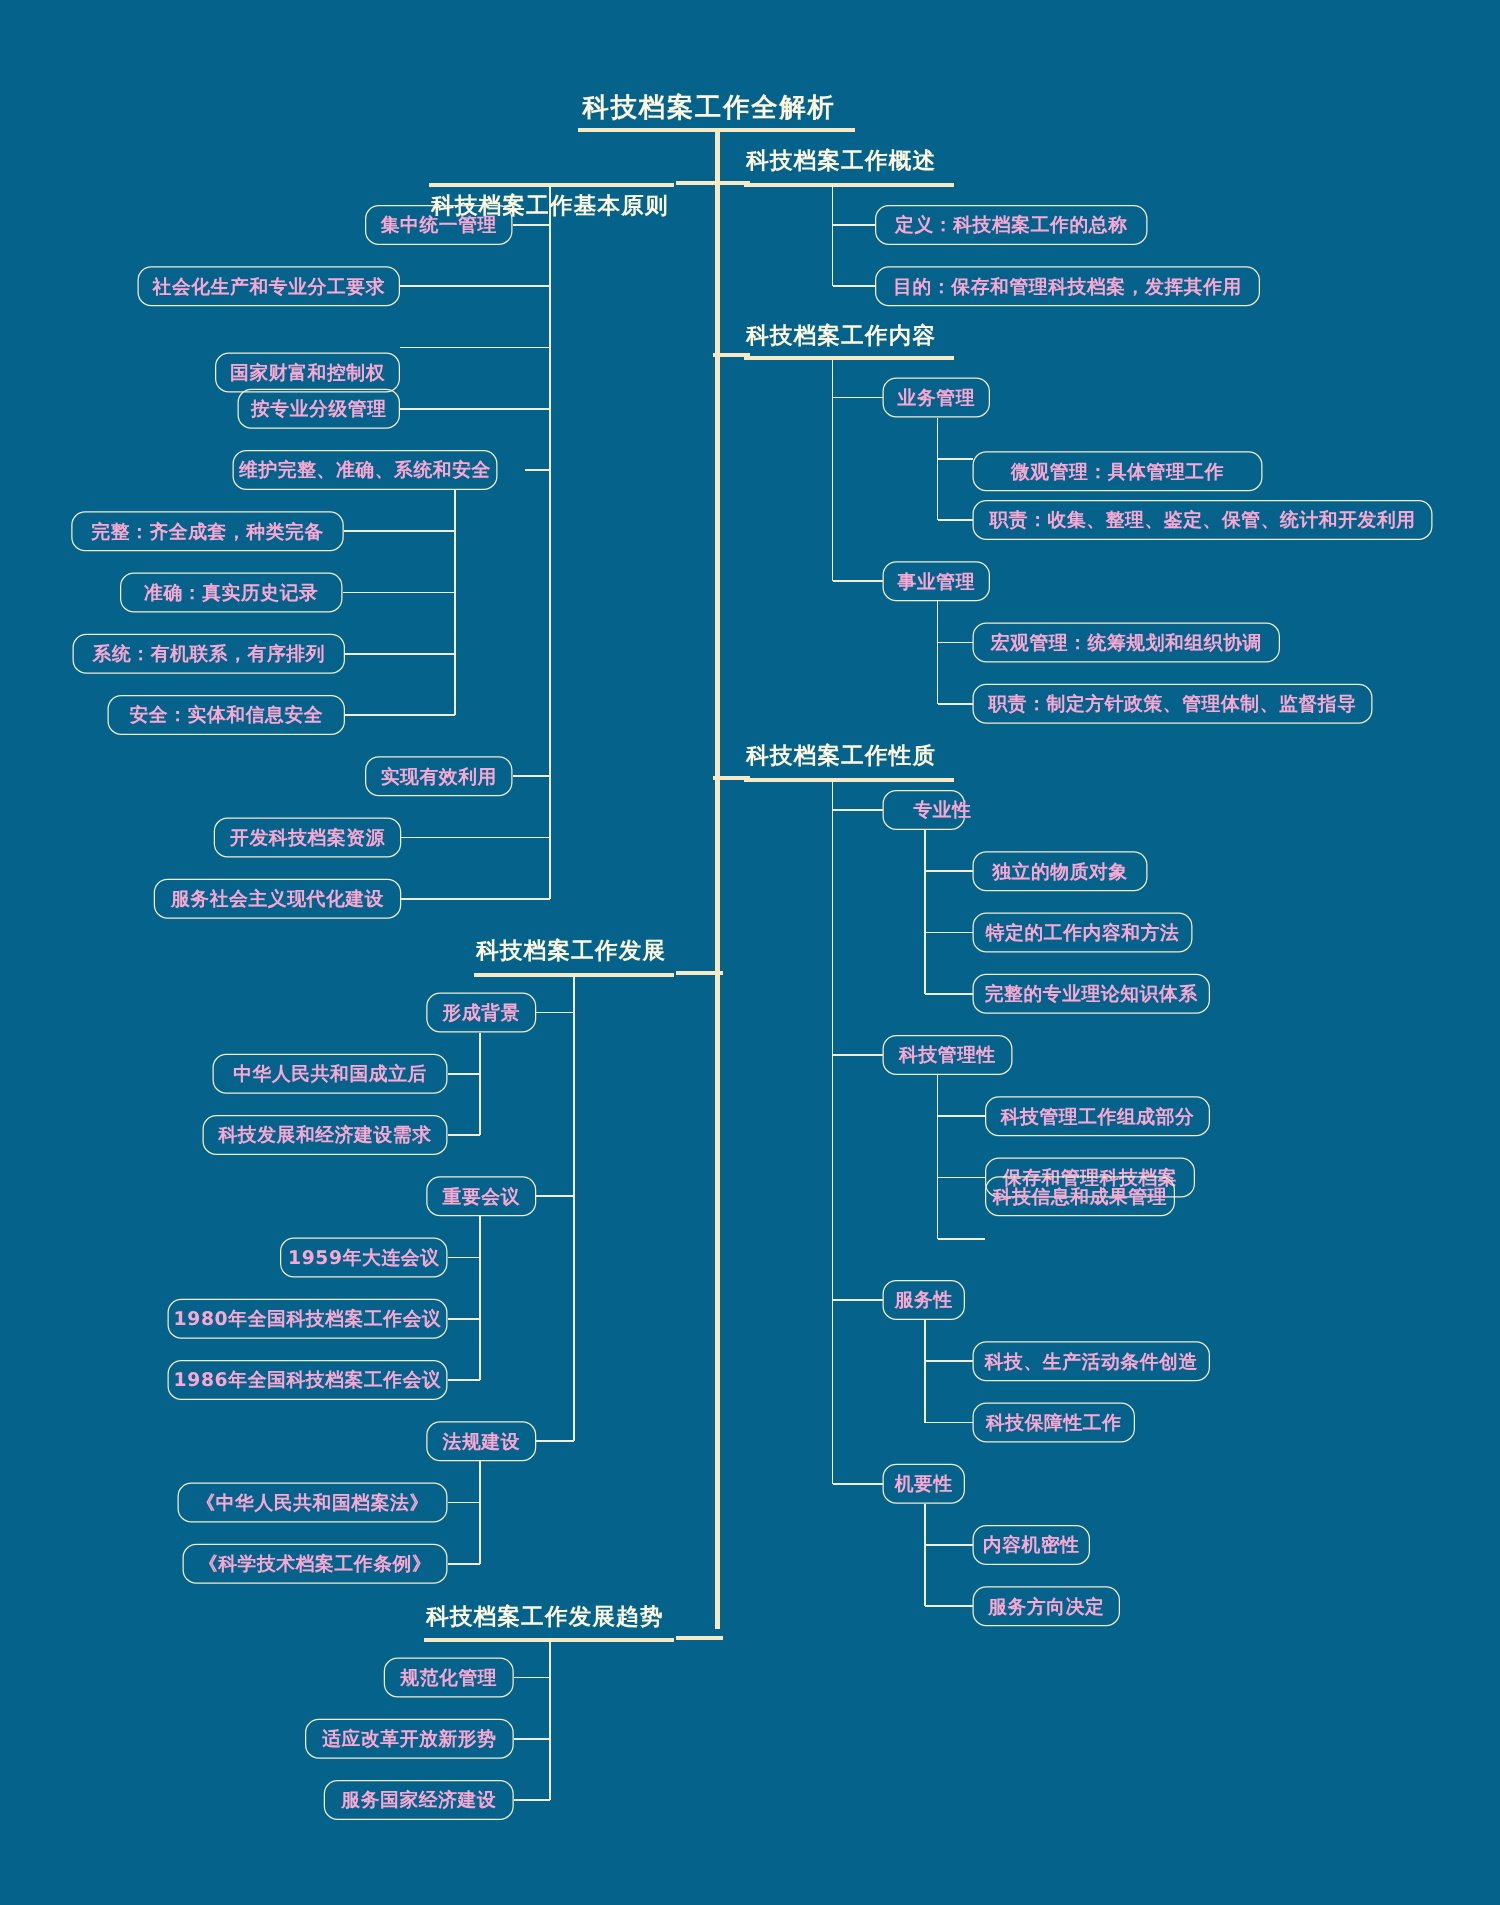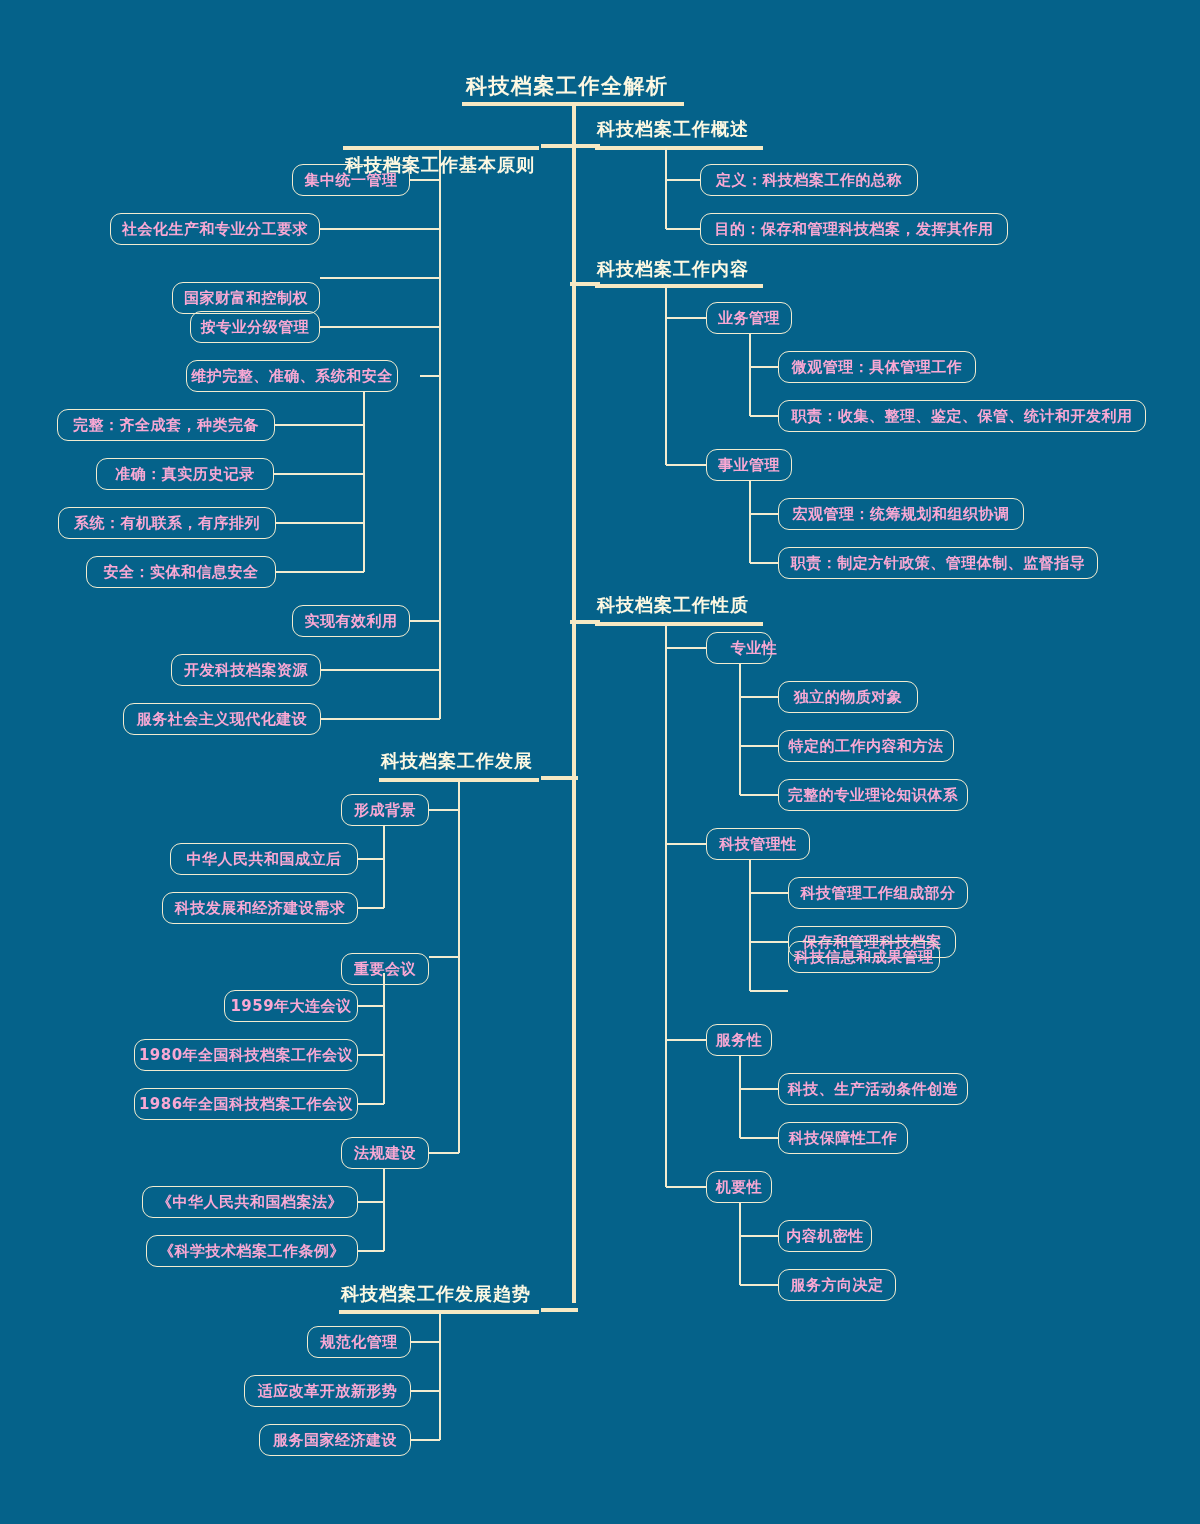--- a/index.html
+++ b/index.html
@@ -142,37 +142,37 @@
       <div class="node" style="left: 96px; top: 458px; width: 178px;">准确：真实历史记录</div>
       <div class="node" style="left: 58px; top: 507px; width: 218px;">系统：有机联系，有序排列</div>
       <div class="node" style="left: 86px; top: 556px; width: 190px;">安全：实体和信息安全</div>
       <div class="node" style="left: 292px; top: 605px; width: 118px;">实现有效利用</div>
       <div class="node" style="left: 171px; top: 654px; width: 150px;">开发科技档案资源</div>
       <div class="node" style="left: 123px; top: 703px; width: 198px;">服务社会主义现代化建设</div>
       <div class="branch" style="left: 381px; top: 752px;">科技档案工作发展</div>
       <div class="node" style="left: 341px; top: 794px; width: 88px;">形成背景</div>
       <div class="node" style="left: 170px; top: 843px; width: 188px;">中华人民共和国成立后</div>
       <div class="node" style="left: 162px; top: 892px; width: 196px;">科技发展和经济建设需求</div>
-      <div class="node" style="left: 341px; top: 941px; width: 88px; margin-top: 12px;">重要会议</div>
+      <div class="node" style="left: 341px; top: 941px; width: 88px;">重要会议</div>
       <div class="node" style="left: 224px; top: 990px; width: 134px;">1959年大连会议</div>
       <div class="node" style="left: 134px; top: 1039px; width: 224px;">1980年全国科技档案工作会议</div>
       <div class="node" style="left: 134px; top: 1088px; width: 224px;">1986年全国科技档案工作会议</div>
       <div class="node" style="left: 341px; top: 1137px; width: 88px;">法规建设</div>
       <div class="node" style="left: 142px; top: 1186px; width: 216px; text-align: right;">《中华人民共和国档案法》</div>
       <div class="node" style="left: 146px; top: 1235px; width: 212px;">《科学技术档案工作条例》</div>
       <div class="branch" style="left: 341px; top: 1285px;">科技档案工作发展趋势</div>
       <div class="node" style="left: 307px; top: 1326px; width: 104px;">规范化管理</div>
       <div class="node" style="left: 244px; top: 1375px; width: 167px;">适应改革开放新形势</div>
       <div class="node" style="left: 259px; top: 1424px; width: 152px;">服务国家经济建设</div>
       <div class="branch" style="left: 597px; top: 120px;">科技档案工作概述</div>
       <div class="node" style="left: 700px; top: 164px; width: 218px;">定义：科技档案工作的总称</div>
       <div class="node" style="left: 700px; top: 213px; width: 308px;">目的：保存和管理科技档案，发挥其作用</div>
       <div class="branch" style="left: 597px; top: 260px;">科技档案工作内容</div>
       <div class="node" style="left: 706px; top: 302px; width: 86px;">业务管理</div>
-      <div class="node" style="left: 778px; top: 351px; width: 198px;">微观管理：具体管理工作</div>
+      <div class="node" style="left: 778px; top: 361px; width: 232px;">微观管理：具体管理工作</div>
       <div class="node" style="left: 778px; top: 400px; width: 368px;">职责：收集、整理、鉴定、保管、统计和开发利用</div>
       <div class="node" style="left: 706px; top: 449px; width: 86px;">事业管理</div>
       <div class="node" style="left: 778px; top: 498px; width: 246px;">宏观管理：统筹规划和组织协调</div>
       <div class="node" style="left: 778px; top: 547px; width: 320px;">职责：制定方针政策、管理体制、监督指导</div>
       <div class="branch" style="left: 597px; top: 596px;">科技档案工作性质</div>
       <div class="node" style="left: 706px; top: 632px; width: 66px; padding-left: 43px;">专业性</div>
       <div class="node" style="left: 778px; top: 681px; width: 140px;">独立的物质对象</div>
       <div class="node" style="left: 778px; top: 730px; width: 176px;">特定的工作内容和方法</div>
       <div class="node" style="left: 778px; top: 779px; width: 190px;">完整的专业理论知识体系</div>
       <div class="node" style="left: 706px; top: 828px; width: 104px;">科技管理性</div>

